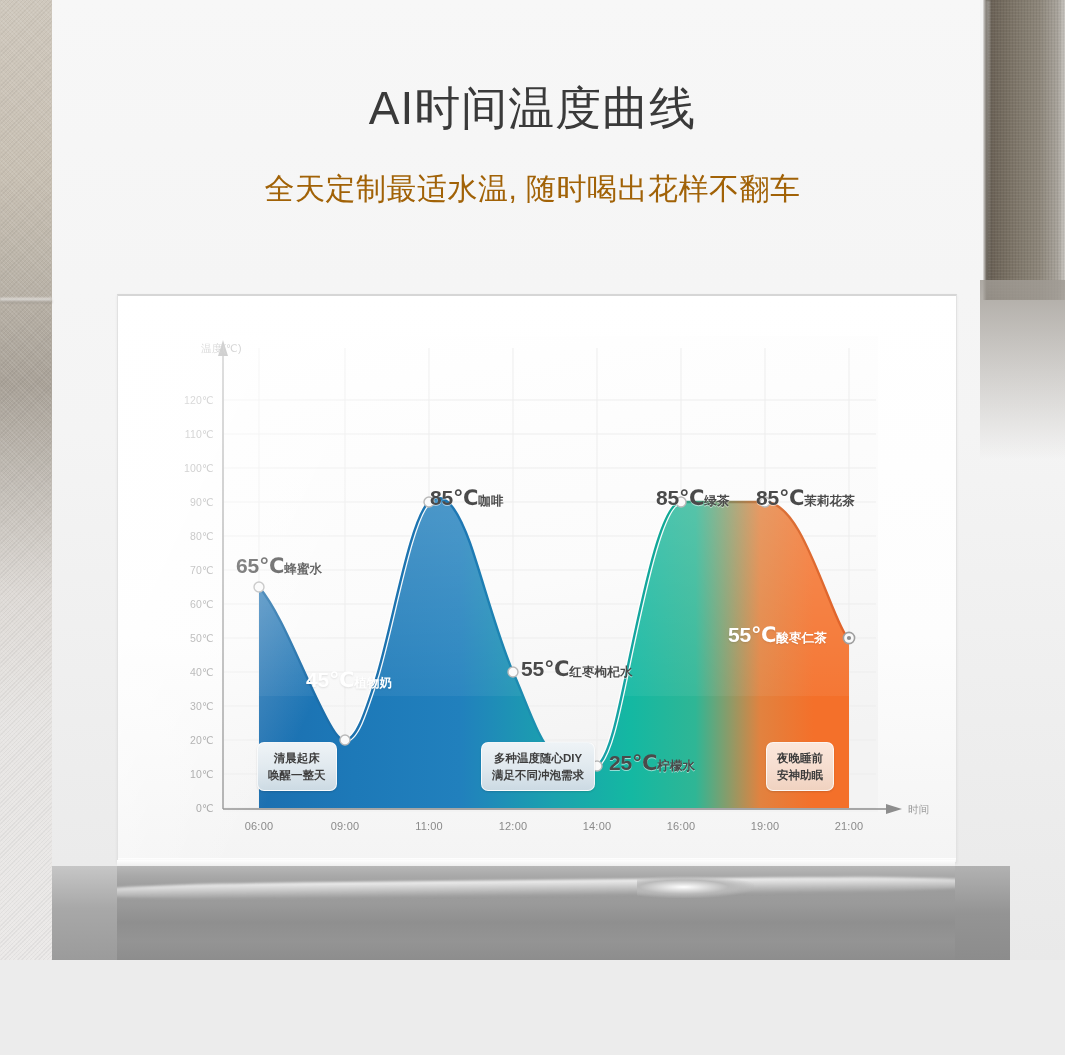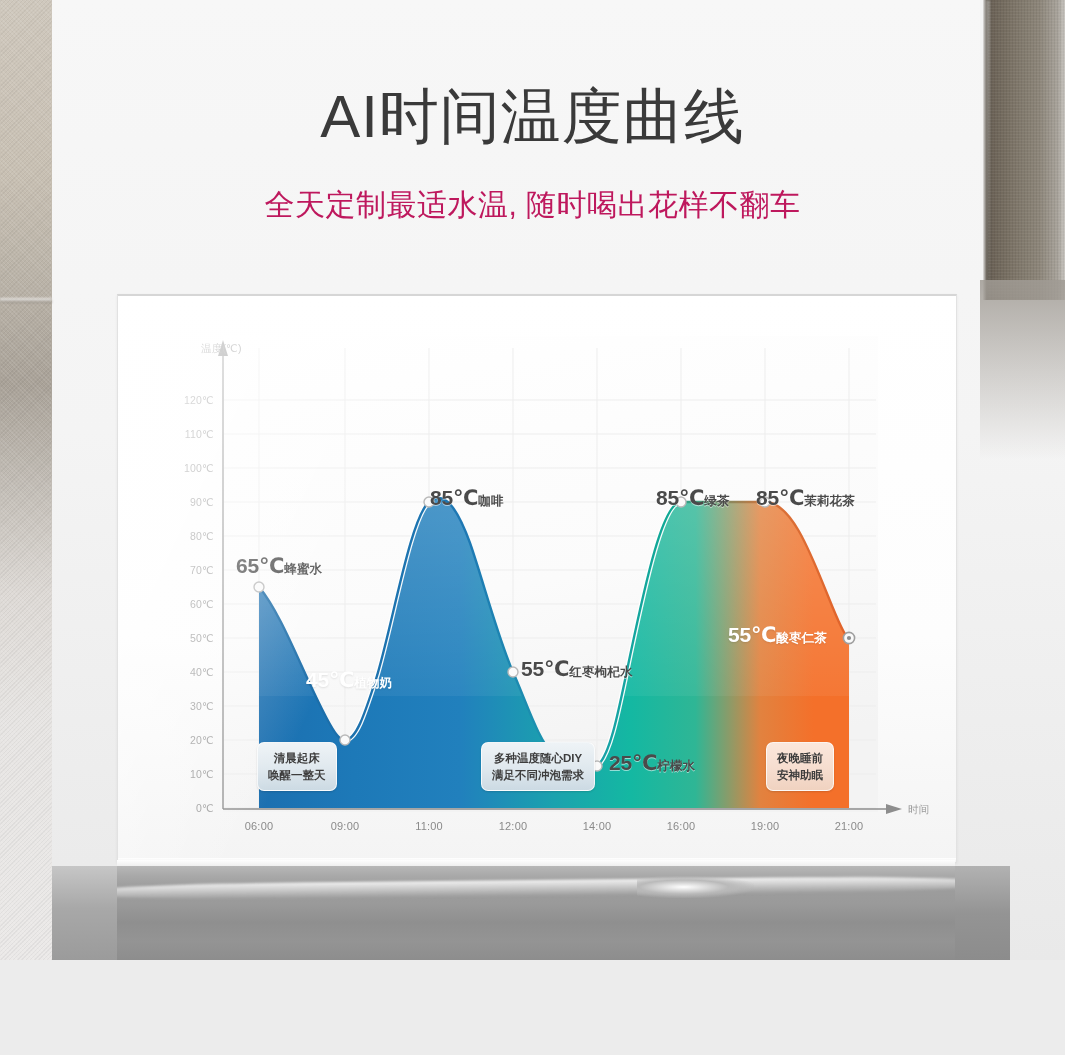--- a/index.html
+++ b/index.html
@@ -59,27 +59,27 @@
   }
   .tex-right-fade{
     position:absolute;right:0;top:280px;width:85px;height:180px;
     background:linear-gradient(180deg,rgba(160,155,148,.85) 0%,rgba(230,228,226,0) 100%);
   }
 
   
   .headings{position:absolute;left:0;top:0;width:1065px;text-align:center;}
   .h-title{
     margin-top:82px;
-    font-size:60px;line-height:1.15;letter-spacing:1px;
+    font-size:46px;line-height:1.15;letter-spacing:1px;
     color:#3a3a3a;font-weight:400;
   }
   .h-sub{
     margin-top:36px;
     font-size:30px;line-height:1.2;letter-spacing:.5px;
-    color:#be185d;font-weight:400;
+    color:#a16207;font-weight:400;
   }
 
   
   .card{
     position:absolute;left:117px;top:294px;width:838px;height:566px;
     background:linear-gradient(180deg,#ffffff 0%,#fdfdfd 60%,#f4f4f4 100%);
     border:1px solid #e2e2e2;
     border-top:2px solid #d6d6d6;
     box-shadow:0 1px 3px rgba(0,0,0,.06);
   }

